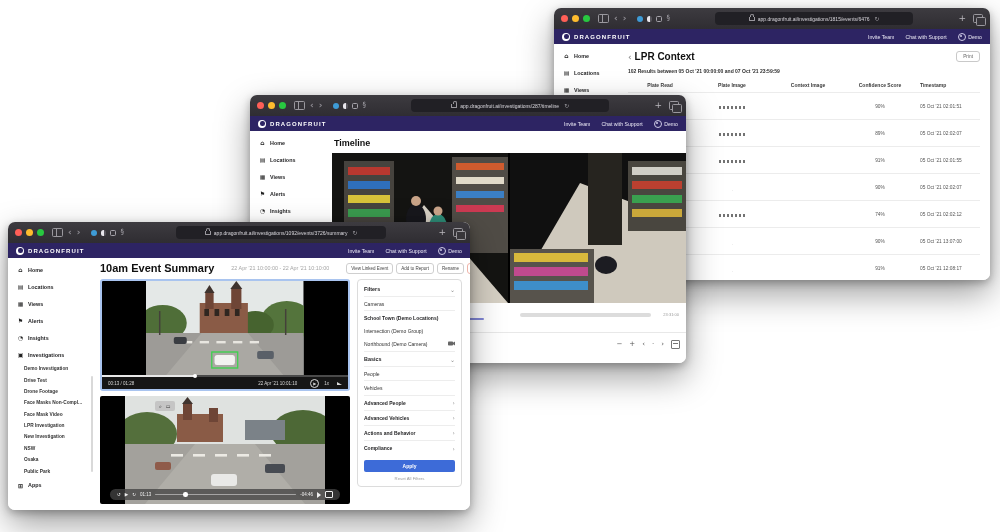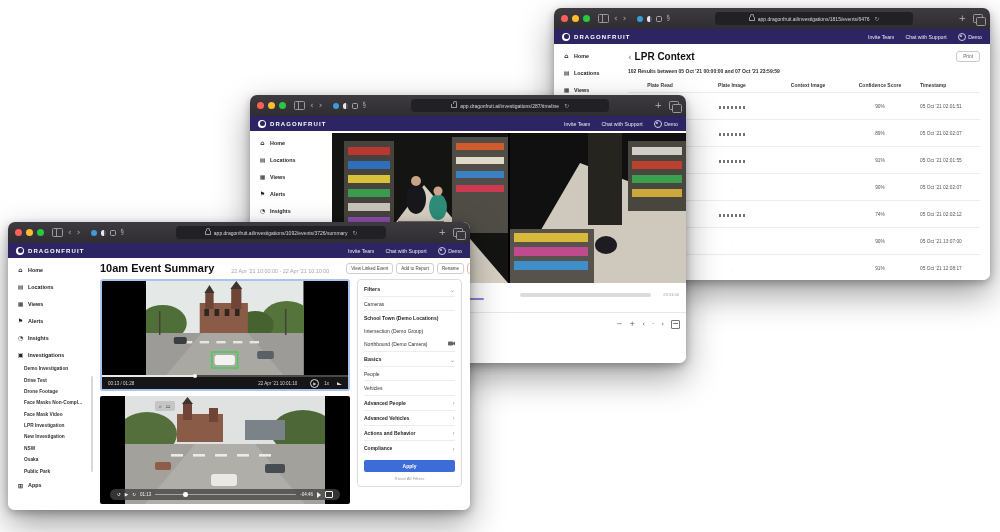--- a/index.html
+++ b/index.html
@@ -104,21 +104,21 @@
   .cal{width:7px;height:7px;border:1px solid #777;border-radius:1px;position:relative;}
   .cal::after{content:"";position:absolute;left:1px;right:1px;top:2px;height:1px;background:#777;}
 
   
   #win-sum{left:8px;top:222px;width:462px;height:288px;z-index:3;}
   #win-sum .sb{width:88px;}
   .sb-sub{padding-left:16px;position:relative;}
   .sb-sub-item{font-size:4.8px;font-weight:600;color:#333;padding:3.2px 0;}
   .scrollhint{position:absolute;right:3px;top:118px;width:2px;height:96px;background:#d9d9d9;border-radius:1px;}
   .sum-main{flex:1;padding:4px 8px 0 4px;min-width:0;}
-  .sum-trow{display:flex;align-items:flex-end;gap:17px;}
+  .sum-trow{display:flex;align-items:center;gap:17px;}
   .sum-title{font-size:11px;font-weight:800;color:#101010;white-space:nowrap;}
   .sum-dates{font-size:5.4px;color:#a5a5a5;white-space:nowrap;}
   .sum-actions{margin-left:auto;display:flex;gap:3px;}
   .act-btn{font-size:4.5px;color:#444;border:1px solid #cfcfcf;border-radius:3px;padding:2px 4px;background:#fff;white-space:nowrap;}
   .act-btn.danger{color:#e05a43;border-color:#efb4a9;}
   .sum-content{display:flex;gap:7px;margin-top:5px;}
   .vid-col{width:250px;flex:none;}
   .video1{position:relative;height:108px;background:#000;border:2px solid #a9c4ef;border-radius:3px;overflow:hidden;}
   .scene-wrap1{position:absolute;left:18%;right:18%;top:0;bottom:12px;}
   .scene-wrap1 svg,.scene-wrap2 svg{width:100%;height:100%;display:block;}
@@ -337,20 +337,21 @@
         <div class="sb-item">
           <span class="sb-ico glyph">◔</span>
           <span>Insights</span>
           </div>
         <div class="sb-item">
           <span class="sb-ico glyph">▣</span>
           <span>Investigations</span>
           </div>
       </div>
       <div class="tl-main">
+        <div class="tl-title">Timeline</div>
         <div class="tl-videos">
           <div class="tl-vid">
             <svg viewBox="0 0 176 150" preserveAspectRatio="none">
               <rect width="176" height="150" fill="#141412"></rect>
               <polygon points="18,150 92,52 176,150" fill="#d6d0c4"></polygon>
               <rect x="12" y="8" width="50" height="118" fill="#46433e"></rect>
               <rect x="16" y="14" width="42" height="8" fill="#b8382f"></rect>
               <rect x="16" y="28" width="42" height="8" fill="#2f6fba"></rect>
               <rect x="16" y="42" width="42" height="8" fill="#d8c23a"></rect>
               <rect x="16" y="56" width="42" height="8" fill="#3a9a4e"></rect>

